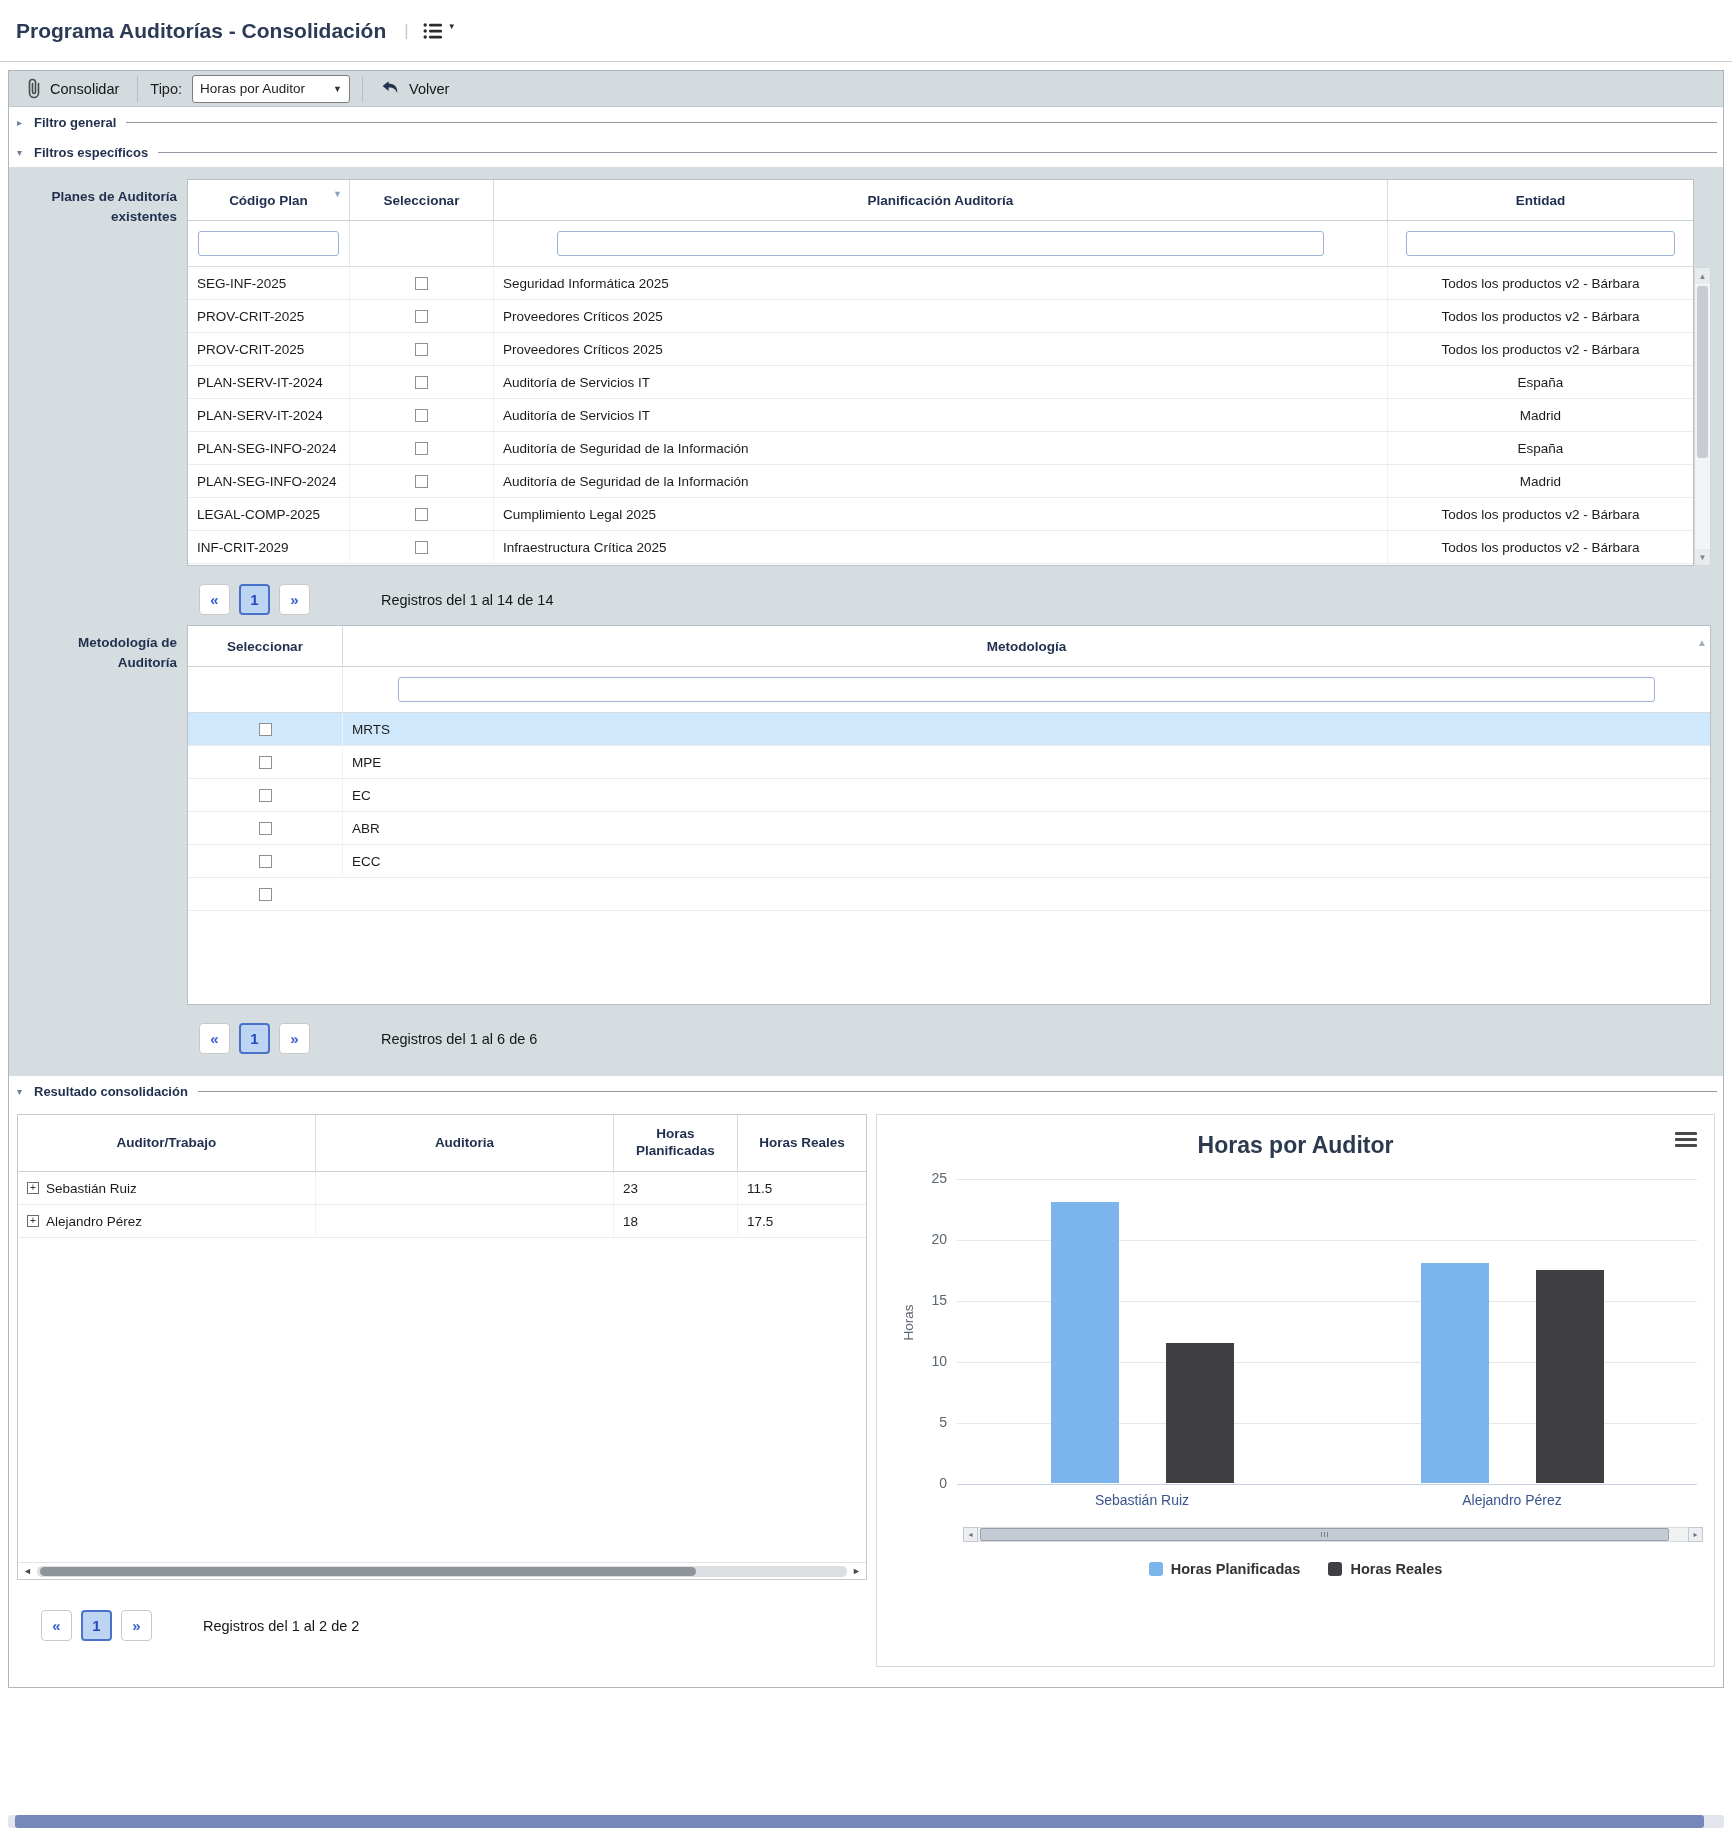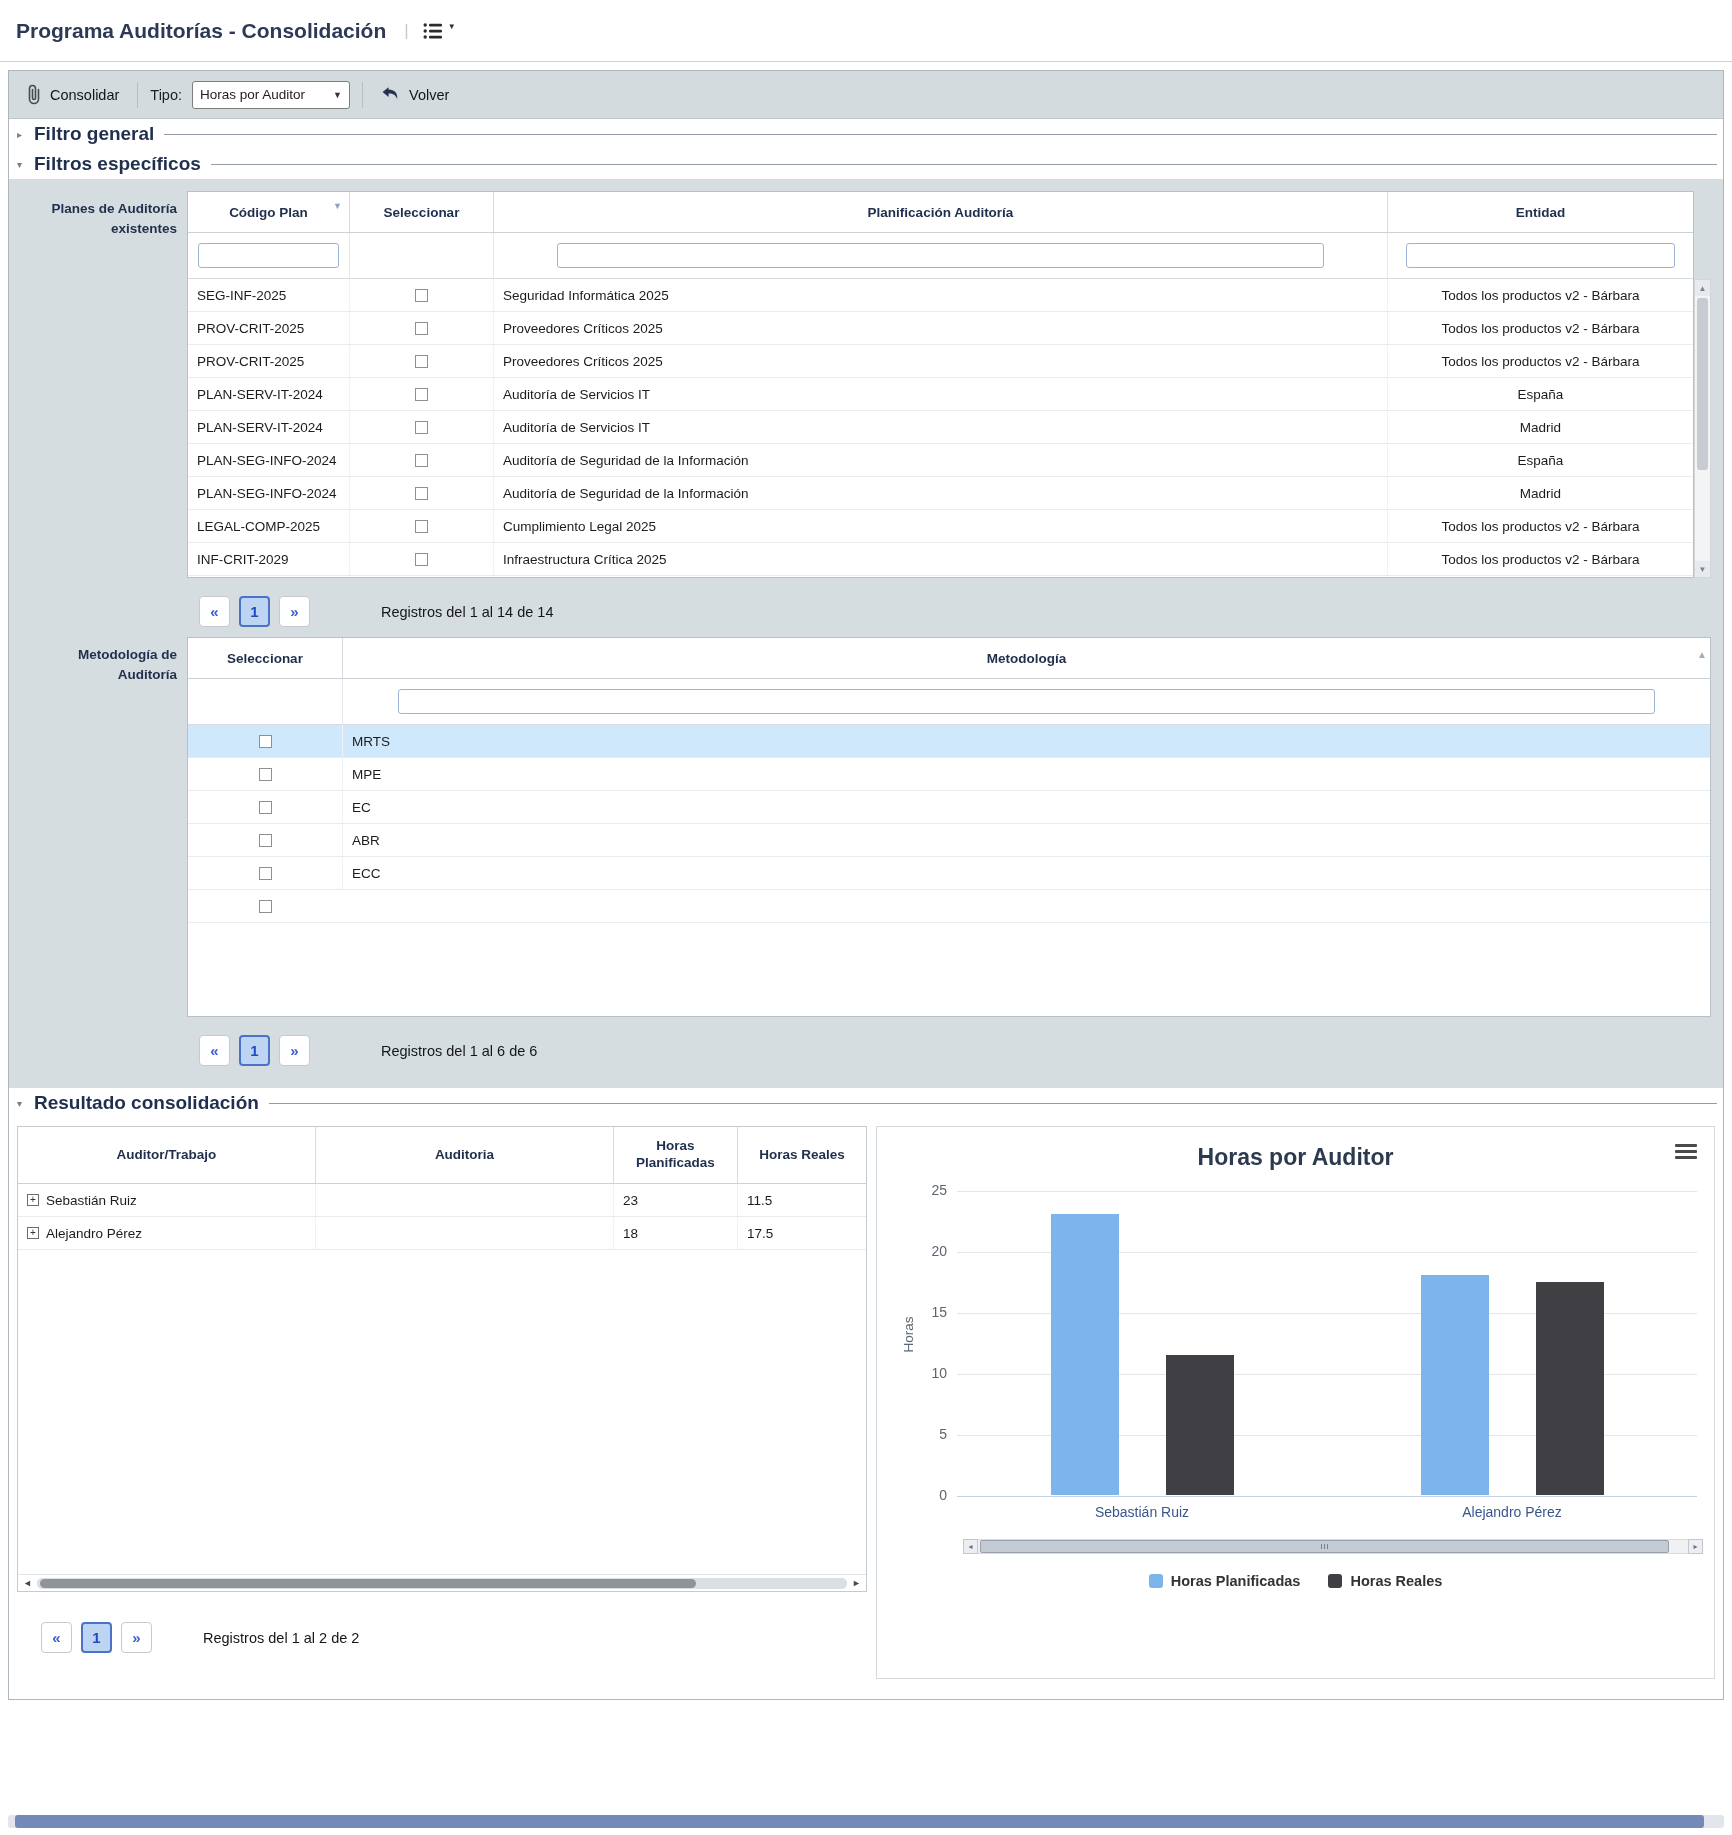--- a/index.html
+++ b/index.html
@@ -8,32 +8,32 @@
 
 
 .page-header{height:62px;display:flex;align-items:center;padding:17px 16px;border-bottom:1px solid #cfcfcf;}
 .page-title{font-size:21px;font-weight:bold;color:#2c3a56;}
 .title-sep{color:#c8c8c8;font-size:17px;margin:0 14px 0 18px;}
 .title-icon{display:flex;align-items:flex-start;gap:3px;cursor:pointer;}
 .title-caret{font-size:8px;color:#2b2b2b;margin-top:0px;}
 
 
 .main-box{margin:8px 8px 0 8px;border:1px solid #adb6bd;background:#fff;}
-.toolbar{height:48px;background:#d3dbdf;border-bottom:1px solid #bdc6cb;display:flex;align-items:center;padding:0 12px;}
+.toolbar{height:36px;background:#d3dbdf;border-bottom:1px solid #bdc6cb;display:flex;align-items:center;padding:0 12px;}
 .tb-btn{display:flex;align-items:center;gap:9px;font-size:14.5px;color:#141414;padding:4px 6px;cursor:pointer;}
 .tb-sep{width:1px;height:26px;background:#b6bfc4;margin:0 12px;}
 .tipo-label{font-size:14.5px;margin-right:10px;}
 .select{width:158px;height:28px;background:#fff;border:1px solid #7d7d7d;border-radius:3px;display:flex;
   align-items:center;justify-content:space-between;padding:0 7px;font-size:13.5px;cursor:pointer;}
 .select-caret{font-size:9px;color:#333;}
 
 
 .section-hdr{display:flex;align-items:center;height:30px;padding:0 4px 0 8px;background:#fff;cursor:pointer;}
 .sec-tri{width:17px;font-size:10px;color:#6f8096;}
-.sec-label{font-weight:bold;font-size:19px;color:#1f2f4d;white-space:nowrap;}
+.sec-label{font-weight:bold;font-size:13px;color:#1f2f4d;white-space:nowrap;}
 .sec-line{flex:1;height:1px;background:#939ca6;margin:1px 2px 0 10px;}
 
 
 .filters-body{background:#d6dde1;padding:6px 0 18px 0;}
 .filter-row{display:flex;padding:6px 12px 0 10px;}
 .filter-label{width:158px;flex-shrink:0;text-align:right;font-weight:bold;font-size:13.5px;color:#1f2f4d;line-height:1.45;padding-top:8px;}
 .table-zone{flex:1;margin-left:10px;display:flex;position:relative;}
 
 
 .gtable{flex:1;background:#fff;border:1px solid #b9c0c6;display:flex;flex-direction:column;}

